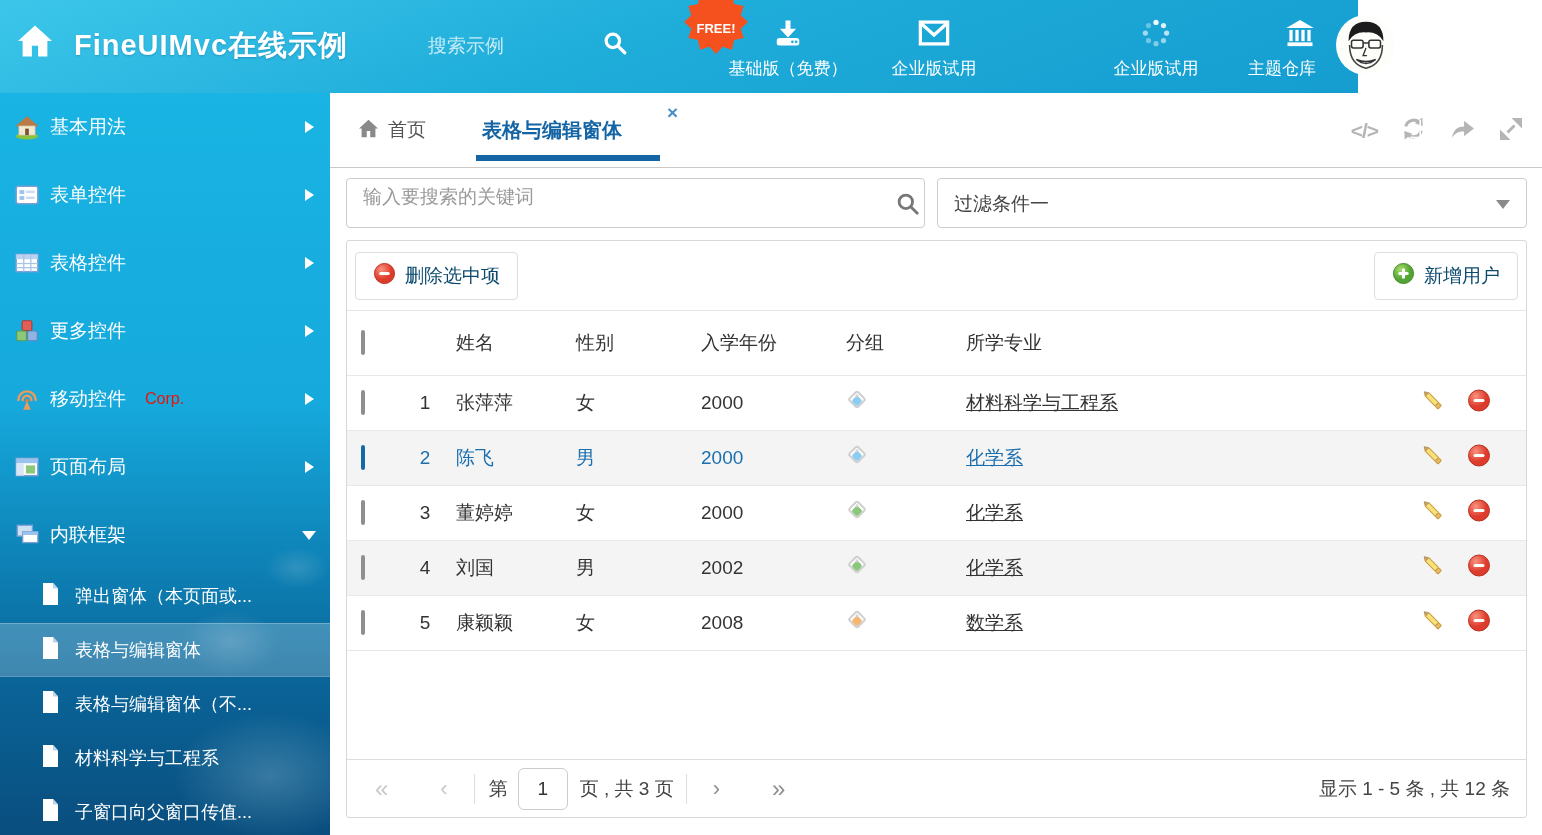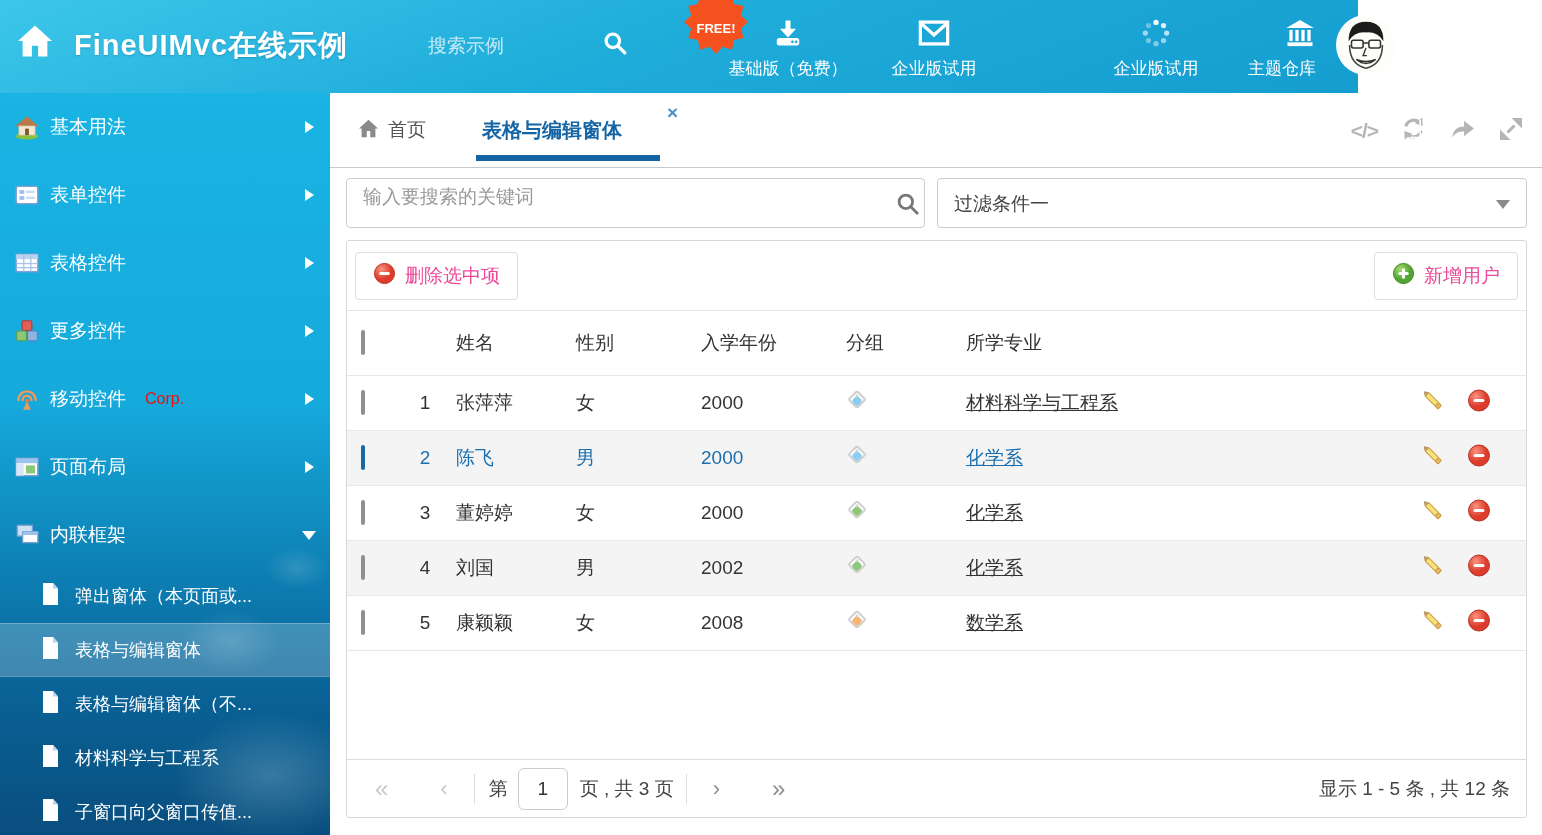--- a/index.html
+++ b/index.html
@@ -94,21 +94,21 @@
     border-left:7px solid transparent; border-right:7px solid transparent;
     border-top:9px solid #8a8a8a; }
 
   
   #panel { position:absolute; left:16px; top:147px; width:1181px; height:578px;
     border:1px solid #d8d8d8; border-radius:3px; background:#fff; }
   #panel-toolbar { position:absolute; left:0; top:0; width:100%; height:70px;
     border-bottom:1px solid #e6e6e6; }
   .btn { position:absolute; top:11px; height:48px; display:flex; align-items:center; gap:9px;
     border:1px solid #ddd; border-radius:4px; background:#fff; padding:0 17px; cursor:pointer;
-    font-size:19px; color:#ec4899; }
+    font-size:19px; color:#0c4a6e; }
   #btn-delete { left:8px; }
   #btn-add { right:8px; }
 
   .grid-table { position:absolute; left:0; top:70px; width:100%; }
   .g-row { position:relative; width:100%; border-bottom:1px solid #e8e8e8; }
   .g-head { height:65px; }
   .g-body { height:55px; cursor:pointer; }
   .g-body.stripe { background:#f4f4f4; }
   .cell { position:absolute; top:50%; transform:translateY(-50%); font-size:19px; color:#333;
     white-space:nowrap; }

